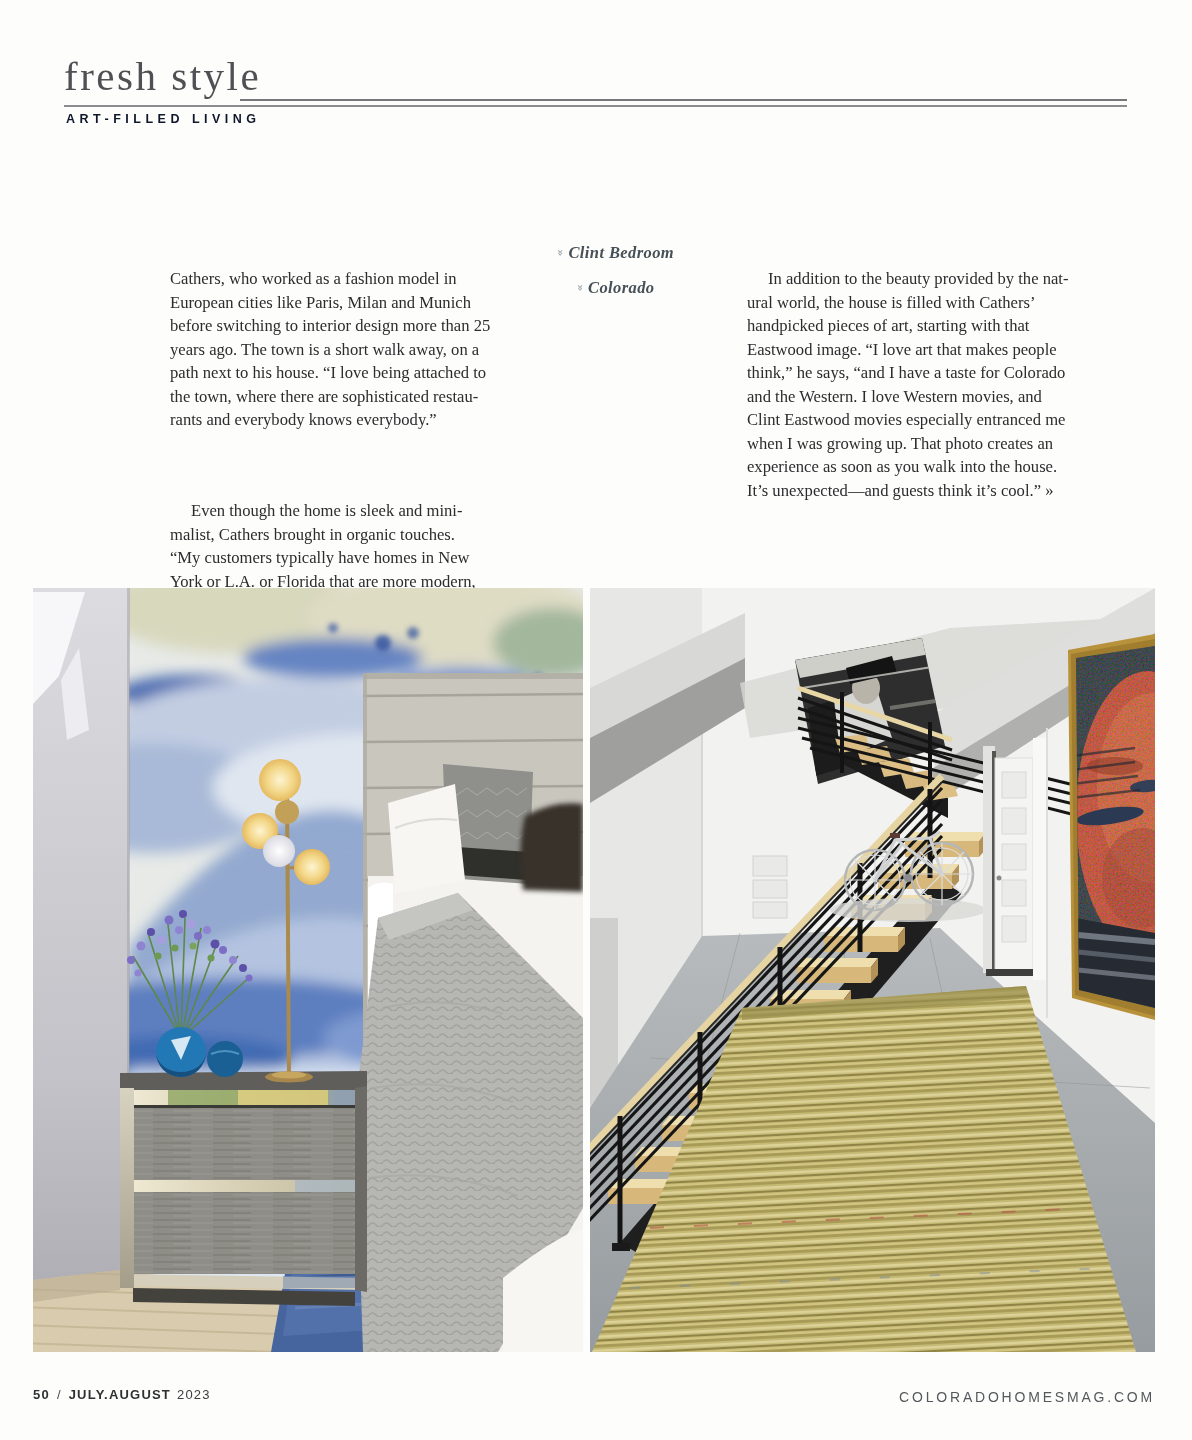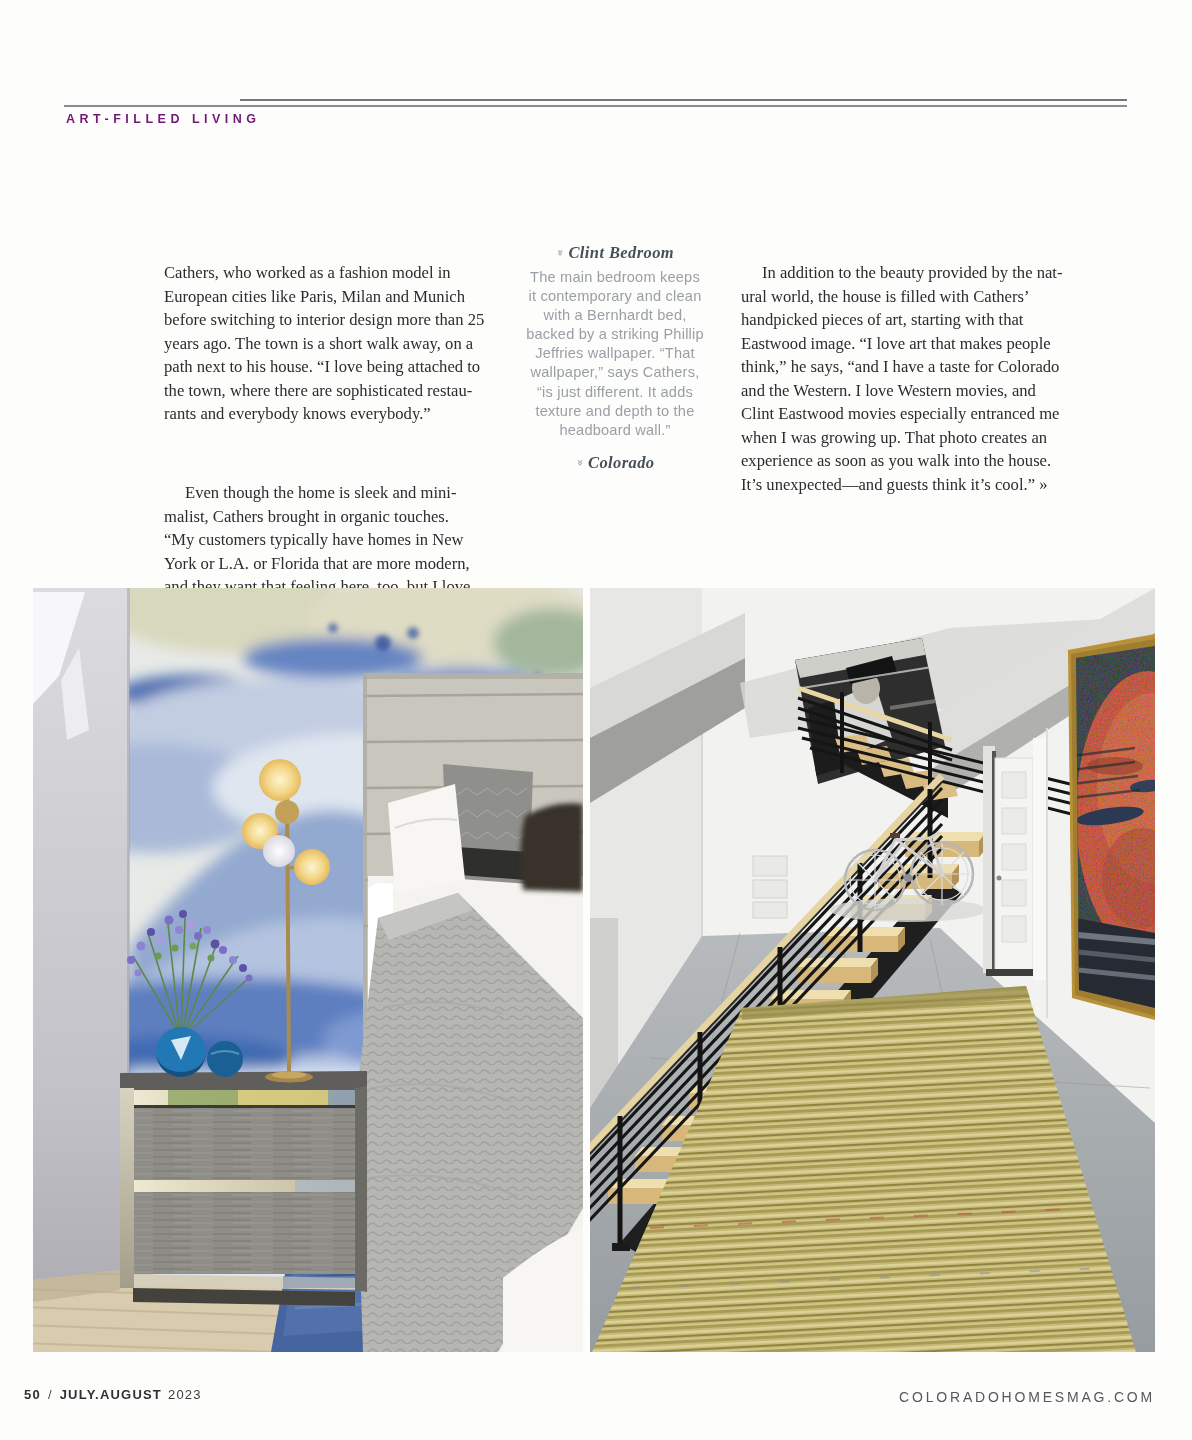--- a/index.html
+++ b/index.html
@@ -11,26 +11,26 @@
 
   
   .masthead-title{
     position:absolute;left:64px;top:54px;font-size:41px;line-height:44px;
     color:#4f4f54;letter-spacing:2.5px;font-weight:400;
   }
   .rule-top{position:absolute;left:240px;top:99px;width:887px;height:2px;background:#77777b;}
   .rule-bottom{position:absolute;left:64px;top:105px;width:1063px;height:2px;background:#8c8c90;}
   .masthead-tagline{
     position:absolute;left:66px;top:112px;font-family:"Liberation Sans",sans-serif;
-    font-size:12.5px;font-weight:bold;letter-spacing:4.5px;color:#701a75;
+    font-size:12.5px;font-weight:bold;letter-spacing:4.5px;color:#0f172a;
   }
 
   
   .body-col{position:absolute;white-space:pre;font-size:16.6px;line-height:23.55px;color:#2c2c2e;}
-  .body-col p{margin:4px;white-space:pre;}
+  .body-col p{margin:10px;white-space:pre;}
   .col-left{left:160px;top:210px;}
   .col-right{left:737px;top:210px;}
   .para-indent{text-indent:21px;}
 
   .captions-col{
     position:absolute;left:511px;top:243px;width:208px;text-align:center;
     font-family:"Liberation Sans",sans-serif;
   }
   .caption-block{margin:0 0 13px 0;}
   .caption-title{
@@ -48,36 +48,37 @@
   }
 
   
   figure.photo{position:absolute;margin:0;padding:0;}
   .photo-left{left:33px;top:588px;width:550px;height:764px;}
   .photo-right{left:590px;top:588px;width:565px;height:764px;}
   figure.photo svg{display:block;width:100%;height:100%;}
 
   
   .footer-left{
-    position:absolute;left:24px;top:1387px;font-family:"Liberation Sans",sans-serif;
+    position:absolute;left:33px;top:1387px;font-family:"Liberation Sans",sans-serif;
     font-size:13px;letter-spacing:1.2px;color:#2e3032;
   }
   .fl-bold{font-weight:bold;}
   .fl-sep{margin:0 7px;font-weight:400;color:#4a4c4e;}
   .fl-year{margin-left:6px;font-weight:400;color:#3a3c3e;}
   .footer-right{
     position:absolute;right:37px;top:1389px;font-family:"Liberation Sans",sans-serif;
     font-size:14px;letter-spacing:2.8px;color:#55585b;
   }
 </style>
 </head>
 <body>
 
 <div class="page">
 
+  <div class="masthead-title">fresh style</div>
   <div class="rule-top"></div>
   <div class="rule-bottom"></div>
   <div class="masthead-tagline">ART-FILLED LIVING</div>
 
   <div class="body-col col-left">
     <p>Cathers, who worked as a fashion model in
 European cities like Paris, Milan and Munich
 before switching to interior design more than 25
 years ago. The town is a short walk away, on a
 path next to his house. “I love being attached to
@@ -91,29 +92,20 @@
 also bringing the outdoors in.” One way that
 nature takes center stage is through the home’s
 many large-scale windows. “It was essential to</p>
   </div>
 
   <div class="captions-col">
     <div class="caption-block">
       <div class="caption-title">
         <span class="caption-marker">»</span><span>Clint Bedroom</span>
       </div>
-      <div class="caption-body">The main bedroom keeps
-it contemporary and clean
-with a Bernhardt bed,
-backed by a striking Phillip
-Jeffries wallpaper. “That
-wallpaper,” says Cathers,
-“is just different. It adds
-texture and depth to the
-headboard wall.”</div>
     </div>
     <div class="caption-block">
       <div class="caption-title">
         <span class="caption-marker">»</span><span>Colorado</span>
       </div>
     </div>
   </div>
 
   <div class="body-col col-right">
     <p class="para-indent">In addition to the beauty provided by the nat-

